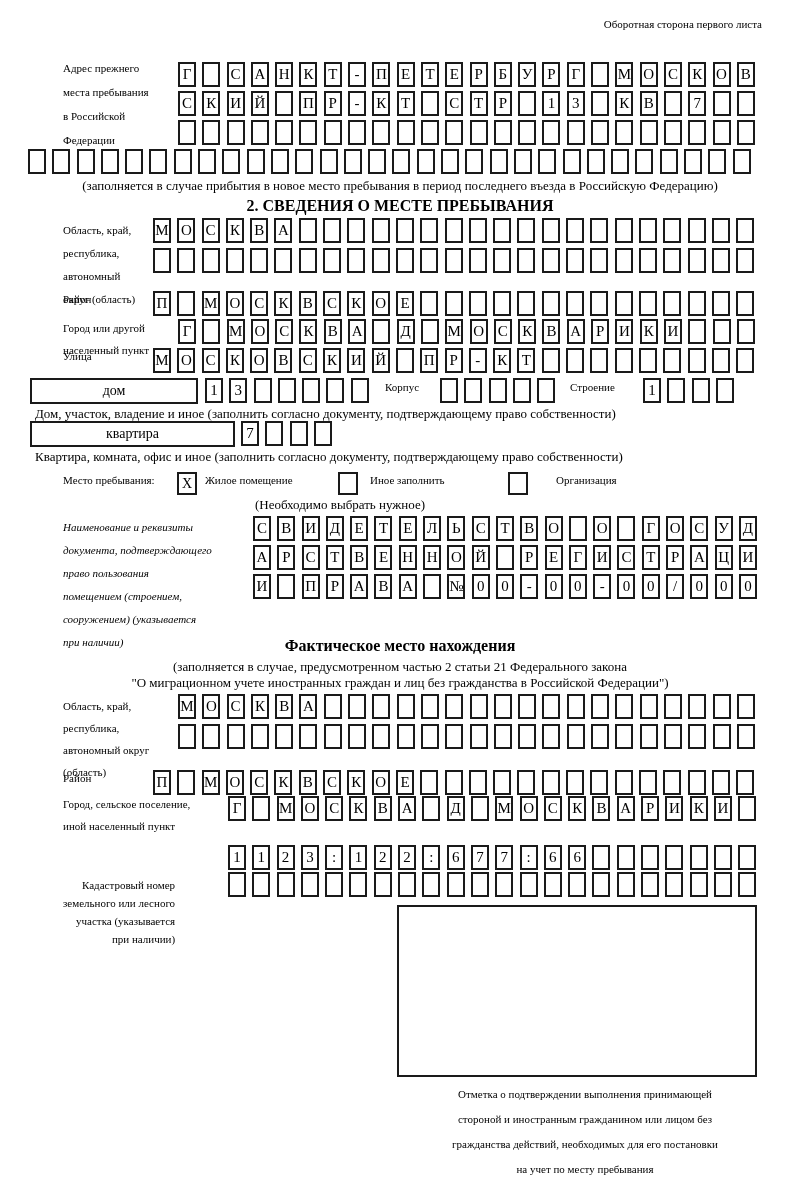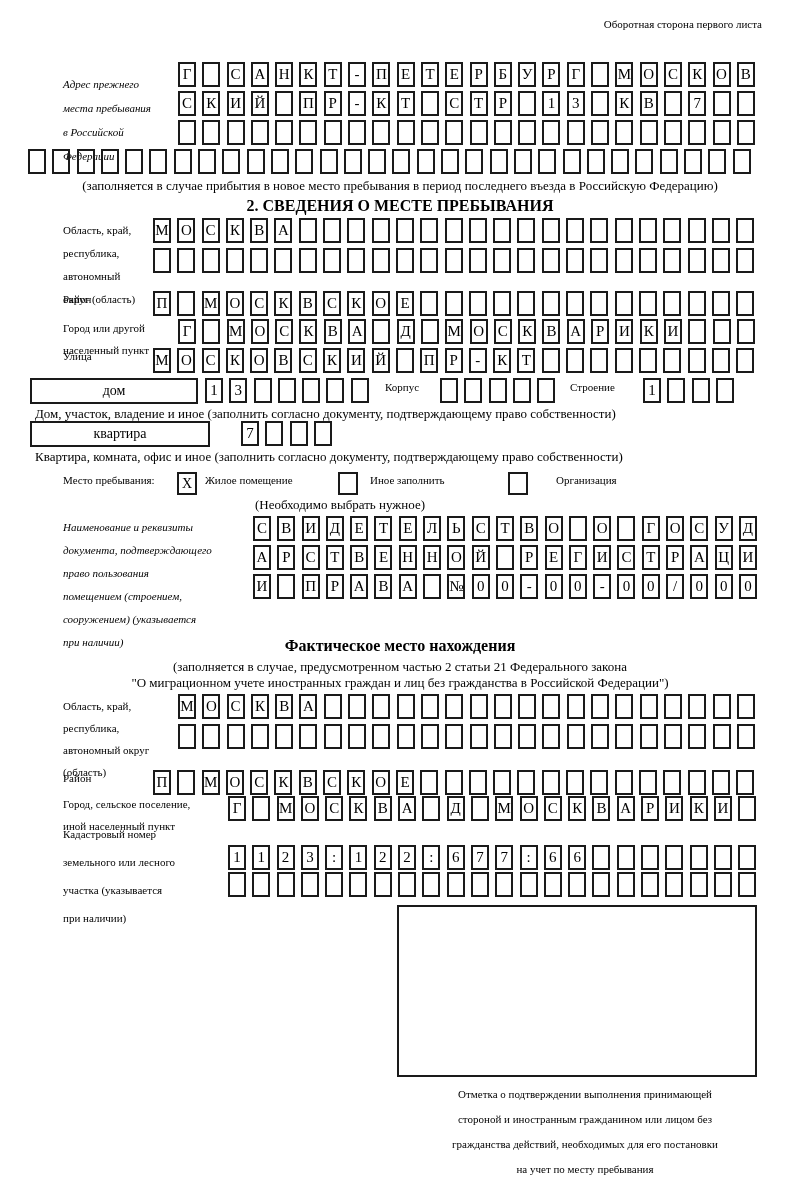--- a/index.html
+++ b/index.html
@@ -30,21 +30,21 @@
     position:absolute; width:20px; height:23px; border:2px solid #1a1a1a;
     text-align:center; font-size:14px; line-height:19px;
   }
   .stamp { position:absolute; border:2px solid #1a1a1a; background:#fff; }
 </style>
 </head>
 <body>
 
 <div class="lbl" style="top:18px; right:38px; white-space:nowrap;">Оборотная сторона первого листа</div>
 
-<div class="lbl" style="left:63px; top:72px; line-height:24px;font-style:italic;">Адрес прежнего
+<div class="lbl" style="left:63px; top:56px; line-height:24px;">Адрес прежнего
 места пребывания
 в Российской
 Федерации</div>
 <div class="cellrow" style="left:178px; top:62px;">
     <span class="cell">Г</span>
     <span class="cell"></span>
     <span class="cell">С</span>
     <span class="cell">А</span>
     <span class="cell">Н</span>
     <span class="cell">К</span>
@@ -321,21 +321,21 @@
   </div>
 <div class="lbl" style="left:570px; top:381px;">Строение</div>
 <div class="cellrow" style="left:643px; top:378px;">
     <span class="cell">1</span>
     <span class="cell"></span>
     <span class="cell"></span>
     <span class="cell"></span>
   </div>
 <div class="note" style="left:35px; top:406px;">Дом, участок, владение и иное (заполнить согласно документу, подтверждающему право собственности)</div>
 
-<div class="widebox" style="left:30px; top:421px; width:180px;">квартира</div>
+<div class="widebox" style="left:30px; top:421px; width:205px;">квартира</div>
 <div class="cellrow" style="left:241px; top:421px;">
     <span class="cell">7</span>
     <span class="cell"></span>
     <span class="cell"></span>
     <span class="cell"></span>
   </div>
 <div class="note" style="left:35px; top:449px;">Квартира, комната, офис и иное (заполнить согласно документу, подтверждающему право собственности)</div>
 
 <div class="lbl" style="left:63px; top:474px;">Место пребывания:</div>
 <div class="chk" style="left:177px; top:472px;">X</div>
@@ -532,21 +532,21 @@
     <span class="cell">К</span>
     <span class="cell">В</span>
     <span class="cell">А</span>
     <span class="cell">Р</span>
     <span class="cell">И</span>
     <span class="cell">К</span>
     <span class="cell">И</span>
     <span class="cell"></span>
   </div>
 
-<div class="lbl" style="left:63px; top:820px; line-height:28px;">Кадастровый номер
+<div class="lbl" style="left:63px; top:876px; line-height:18px;text-align:right;">Кадастровый номер
 земельного или лесного
 участка (указывается
 при наличии)</div>
 <div class="cellrow" style="left:228px; top:845px;">
     <span class="cell">1</span>
     <span class="cell">1</span>
     <span class="cell">2</span>
     <span class="cell">3</span>
     <span class="cell">:</span>
     <span class="cell">1</span>

